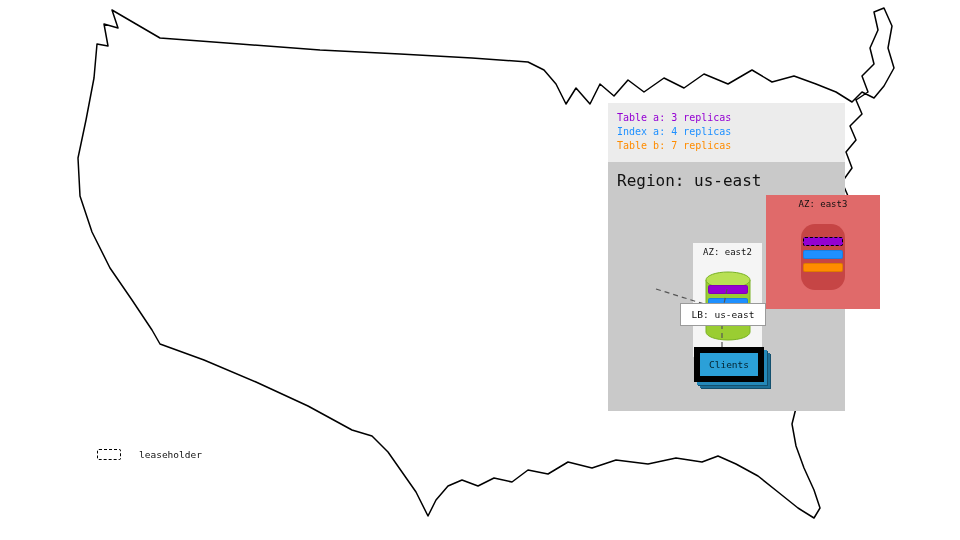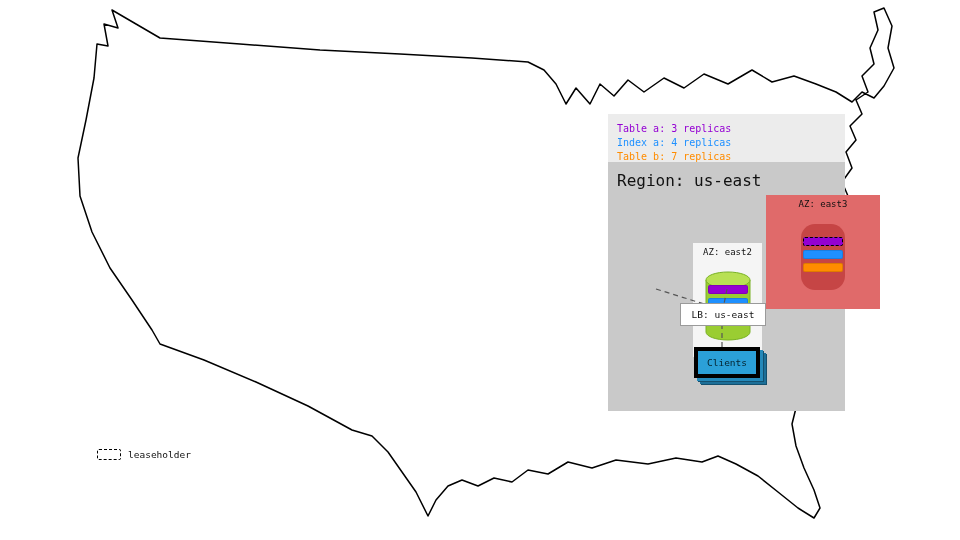--- a/index.html
+++ b/index.html
@@ -3,21 +3,21 @@
 <meta charset="utf-8">
 <style>
   html,body{margin:0;padding:0;background:#fff;}
   .stage{position:relative;width:960px;height:540px;background:#fff;overflow:hidden;
          font-family:"DejaVu Sans Mono", monospace;}
   .usmap{position:absolute;left:0;top:0;width:960px;height:540px;}
 
   
   .overlay{position:absolute;left:608px;top:103px;width:237px;height:308px;}
   .legend-panel{position:absolute;left:0;top:0;width:237px;height:59px;background:#ececec;
-                padding:0;box-sizing:border-box;margin-top:11px;}
+                padding:0;box-sizing:border-box;}
   .legend-line{position:absolute;left:9px;font-size:10px;line-height:10px;white-space:pre;}
   .legend-line:nth-of-type(1){top:10px;}
   .legend-line:nth-of-type(2){top:24px;}
   .legend-line:nth-of-type(3){top:38px;}
   .legend-line[data-color="purple"]{color:#9400d3;}
   .legend-line[data-color="blue"]{color:#1e90ff;}
   .legend-line[data-color="orange"]{color:#ff8c00;}
 
   .region-panel{position:absolute;left:0;top:59px;width:237px;height:249px;background:#c9c9c9;}
   .region-label{position:absolute;left:9px;top:9px;font-size:16px;color:#111;white-space:pre;}
@@ -39,26 +39,26 @@
   .bar[data-color="blue"]{background:#1e90ff;}
   .bar[data-color="orange"]{background:#ff8c00;}
   .bar.dashed{border:1.6px dashed #000;}
 
   .connectors{position:absolute;left:0;top:0;width:237px;height:308px;pointer-events:none;}
 
   .lb-box{position:absolute;left:72px;top:200px;width:84px;height:21px;background:#fff;
           border:1px solid #9a9a9a;display:flex;align-items:center;justify-content:center;
           font-size:9.5px;color:#111;white-space:pre;}
   .clients-box{position:absolute;left:86px;top:244px;width:58px;height:23px;background:#2ba0d8;
-          border:4px solid #000000;display:flex;align-items:center;justify-content:center;
+          border:6px solid #000000;display:flex;align-items:center;justify-content:center;
           font-size:9.5px;color:#04232f;z-index:3;
           box-shadow:3px 3px 0 #2489ba, 4px 4px 0 #14506e, 6px 6px 0 #1c6f98, 7px 7px 0 #14506e;}
 
   
-  .lh-key{position:absolute;left:97px;top:449px;display:flex;align-items:center;gap:7px;}
+  .lh-key{position:absolute;left:97px;top:449px;display:flex;align-items:center;gap:18px;}
   .lh-swatch{width:22px;height:9px;background:#fff;border:1.6px dashed #000;border-radius:2px;}
   .lh-label{font-size:9.5px;color:#111;white-space:pre;}
 </style>
 </head>
 <body>
 
 <div class="stage">
 
   <svg class="usmap" viewBox="0 0 960 540">
     <path d="M112 10 L118 28 L104 24 L108 46 L97 44 L94 78 L86 120 L78 158 L80 196

